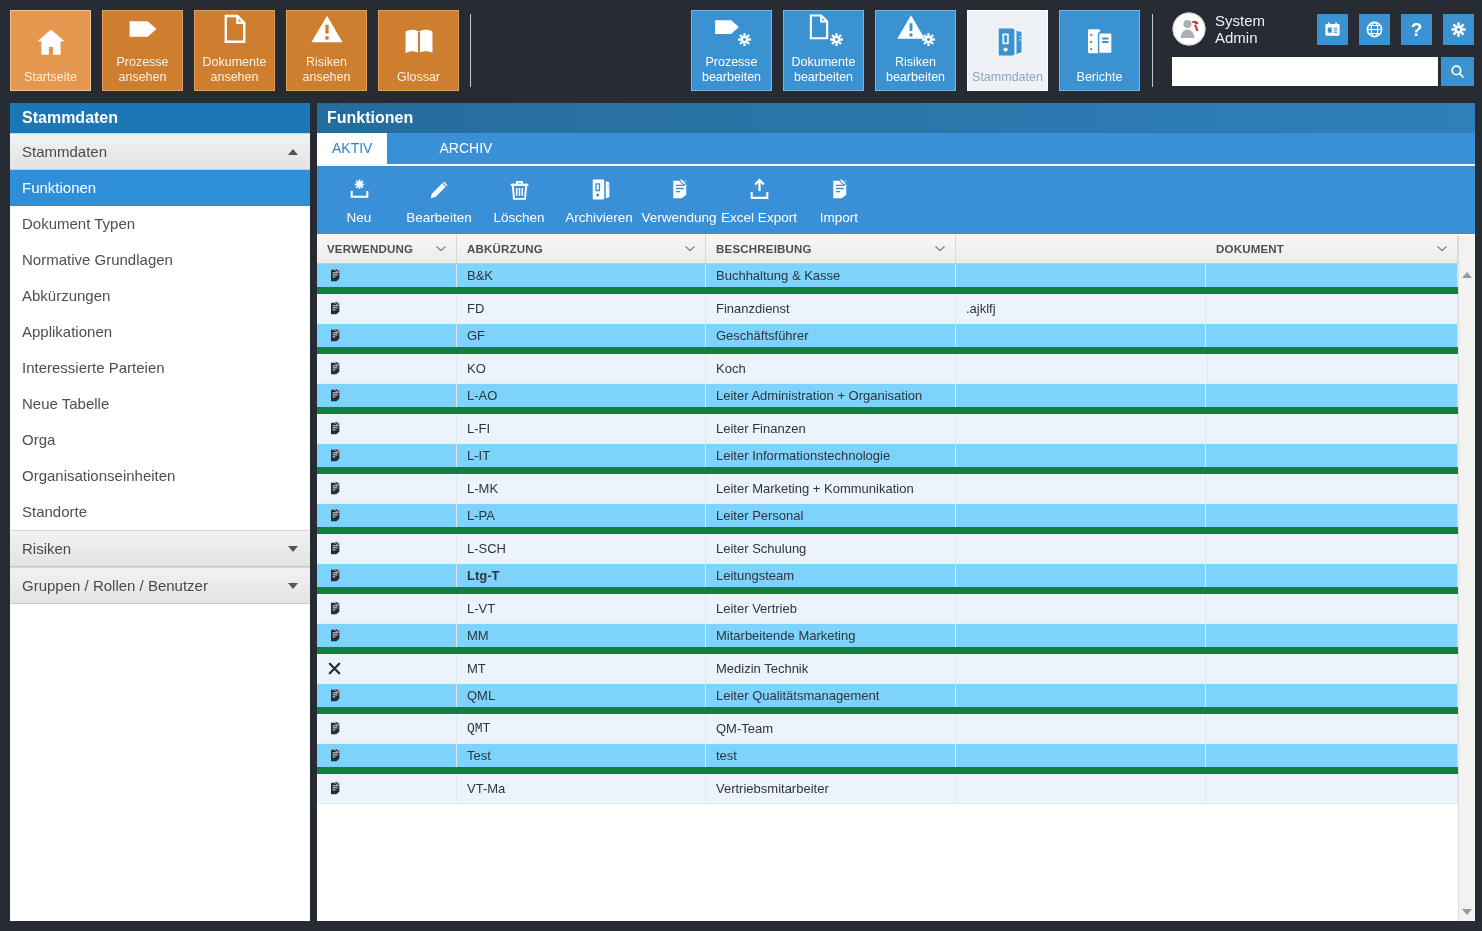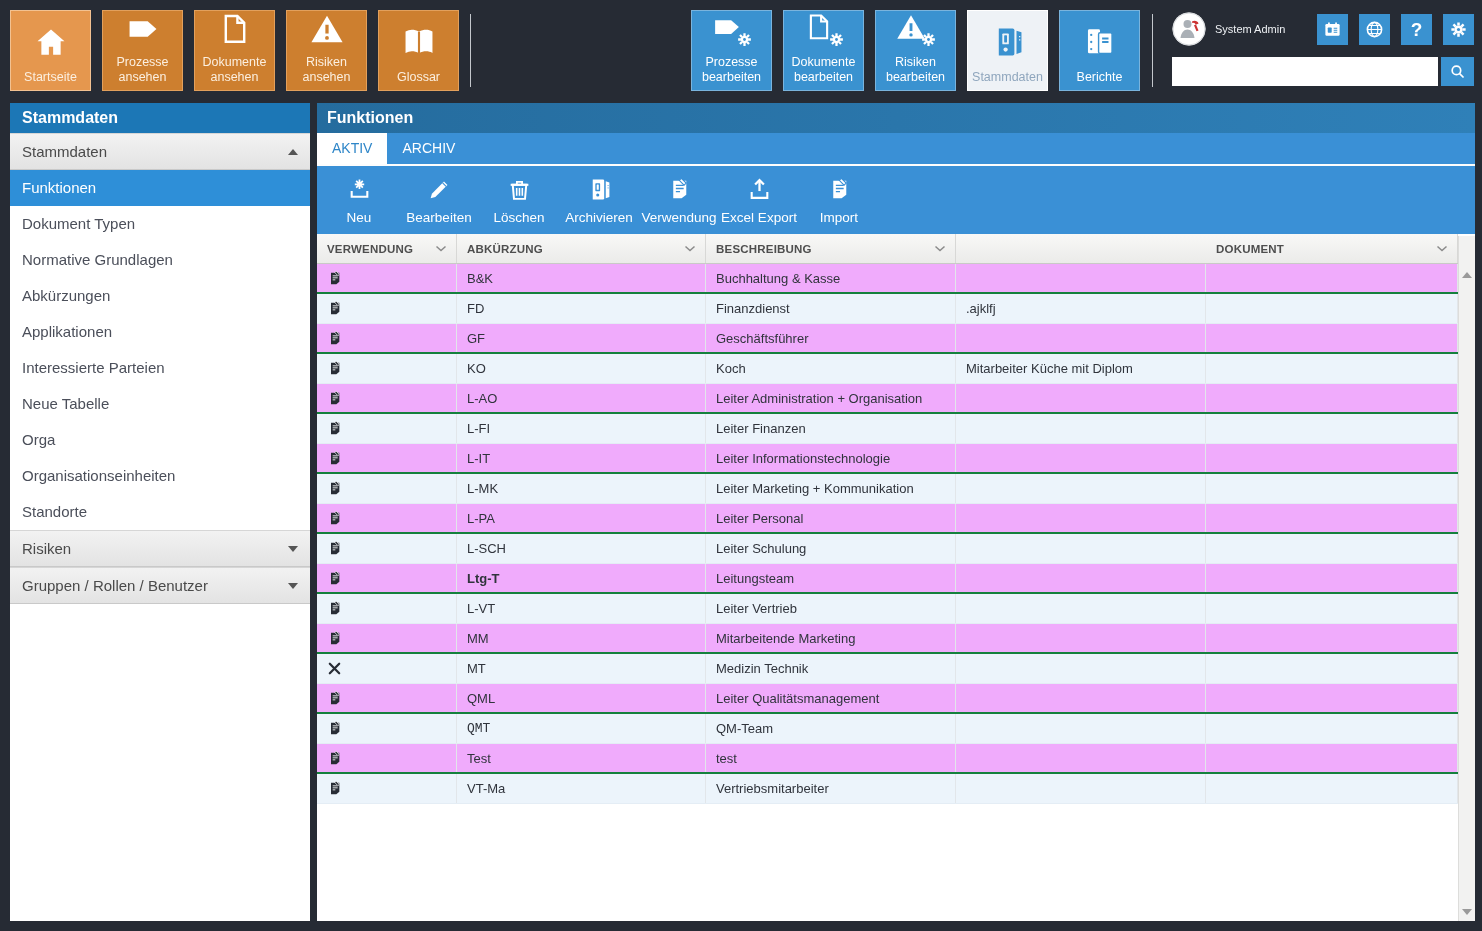--- a/index.html
+++ b/index.html
@@ -31,21 +31,21 @@
   .nav-icon .full { width:34px; height:34px; }
   .nav-icon .base { width:30px; height:30px; position:absolute; left:2px; top:1px; }
   .nav-icon .ovl { width:17px; height:17px; position:absolute; right:1px; bottom:-1px; }
   .nav-lbl { font-size:12.5px; line-height:1.15; }
   .v-divider { position:absolute; top:14px; width:1px; height:73px; background:#dfe3e8; opacity:.85; }
 
   
   .user-area { position:absolute; right:8px; top:12px; width:302px; }
   .user-row { display:flex; align-items:center; }
   .avatar { width:34px; height:34px; flex:0 0 auto; }
-  .user-name { flex:1 1 auto; margin-left:9px; color:#eef1f4; font-size:11px; }
+  .user-name { flex:1 1 auto; margin-left:9px; color:#eef1f4; font-size:15px; }
   .sq-btn {
     width:31px; height:31px; background:#3a92d0; color:#fff; margin-left:11px;
     display:flex; align-items:center; justify-content:center; cursor:pointer; --icon-bg:#3a92d0;
   }
   .sq-btn .icon { width:19px; height:19px; }
   .sq-btn .q { font-size:19px; font-weight:bold; line-height:1; }
   .search-row { display:flex; margin-top:11px; }
   .search-input {
     flex:1 1 auto; height:29px; border:none; background:#fff; padding:0 8px; font-size:14px;
     font-family:"Liberation Sans", sans-serif;
@@ -64,40 +64,40 @@
     border-bottom:1px solid #c9c9c9; color:#4a4a4a; font-size:15px; padding:0 12px;
     display:flex; justify-content:space-between; align-items:center; cursor:pointer;
   }
   .accordion .caret { width:10px; height:6px; color:#555; }
   .side-item { height:36px; line-height:36px; padding:0 12px; font-size:15px; color:#4b4f5a; background:#fff; cursor:pointer; }
   .side-item.selected { background:#2e8fd8; color:#fff; }
 
   
   .main { position:absolute; left:317px; top:103px; width:1158px; height:818px; background:#fff; }
   .main-title { height:30px; line-height:30px; background:linear-gradient(90deg,#256c9e,#2f80b8); color:#fff; font-weight:bold; font-size:16px; padding:0 10px; }
-  .tab-row { height:33px; background:#3a90d6; display:flex; border-bottom:2px solid #fdfdfd; }
+  .tab-row { height:33px; background:#3a90d6; display:flex; border-bottom:2px solid #fdfdfd;gap:37px; }
   .tab { padding:0 15px; line-height:31px; font-size:14px; color:#fff; cursor:pointer; }
   .tab.active { background:#fff; color:#2e86c8; }
   .toolbar { height:68px; background:#3a90d6; display:flex; padding-left:2px; }
   .tool-btn {
     width:80px; display:flex; flex-direction:column; align-items:center; justify-content:flex-end;
     padding-bottom:9px; color:#fff; cursor:pointer; --icon-bg:#3a90d6;
   }
   .tool-btn .t-icon { width:25px; height:25px; margin-bottom:8px; }
   .tool-btn .t-lbl { font-size:13.5px; white-space:nowrap; }
 
   .table-header { display:flex; height:30px; width:1141px; background:linear-gradient(#f8f8f7,#ebebe9); border-bottom:1px solid #c9c9c7; }
   .th {
     display:flex; align-items:center; justify-content:space-between; padding:0 9px 0 10px;
     font-size:11.5px; font-weight:bold; color:#4e4e4e; letter-spacing:.2px;
     border-right:1px solid #d8d8d6; cursor:pointer; overflow:hidden; white-space:nowrap;
   }
   .th .chev { width:12px; height:7px; color:#8a8a8a; flex:0 0 auto; margin-left:4px; }
   .tbody { width:1141px; }
-  .row { display:flex; height:30px; background:#f0abfc; border-bottom:2px solid #15803d; cursor:pointer; }
+  .row { display:flex; height:30px; background:#7dd3fc; border-bottom:7px solid #15803d; cursor:pointer; }
   .row:nth-child(even) { background:#ecf4fb; border-bottom:1px solid #e4edf5; }
   .cell {
     display:flex; align-items:center; padding:0 10px; font-size:13px; color:#30343c;
     border-right:1px solid #e2e6ea; overflow:hidden; white-space:nowrap;
   }
   .row-icon { width:16px; height:17px; color:#272c35; --icon-bg:#fff; }
   .row-icon.xmark { width:15px; height:15px; }
 
   .vscroll { position:absolute; top:133px; right:0; bottom:0; width:17px; background:#f2f2f1; border-left:1px solid #dddddb; }
   .vs-arrow { position:absolute; left:3px; width:10px; height:6px; color:#9a9a9a; cursor:pointer; }
@@ -537,21 +537,20 @@
           <span class="icon row-icon">
             <svg viewBox="0 0 24 24">
               <path fill="currentColor" d="M6 3.5h12.5V17l-4.5 3.5H6z"></path>
               <path d="M8.5 8h7.5M8.5 11h7.5M8.5 14h4" stroke="var(--icon-bg,#fff)" stroke-width="1.3"></path>
               <path fill="currentColor" stroke="var(--icon-bg,#fff)" stroke-width="1.1" d="M13.8 1.2l4.6 4.6-2 2-4.6-4.6z"></path>
             </svg>
           </span>
         </div>
         <div class="cell" style="width: 249px;">KO</div>
         <div class="cell" style="width: 250px;">Koch</div>
-        <div class="cell" style="width: 250px;">Mitarbeiter Küche mit Diplom</div>
         <div class="cell" style="width: 252px;"></div>
       </div>
       <div class="row">
         <div class="cell" style="width: 140px;">
           <span class="icon row-icon">
             <svg viewBox="0 0 24 24">
               <path fill="currentColor" d="M6 3.5h12.5V17l-4.5 3.5H6z"></path>
               <path d="M8.5 8h7.5M8.5 11h7.5M8.5 14h4" stroke="var(--icon-bg,#fff)" stroke-width="1.3"></path>
               <path fill="currentColor" stroke="var(--icon-bg,#fff)" stroke-width="1.1" d="M13.8 1.2l4.6 4.6-2 2-4.6-4.6z"></path>
             </svg>

